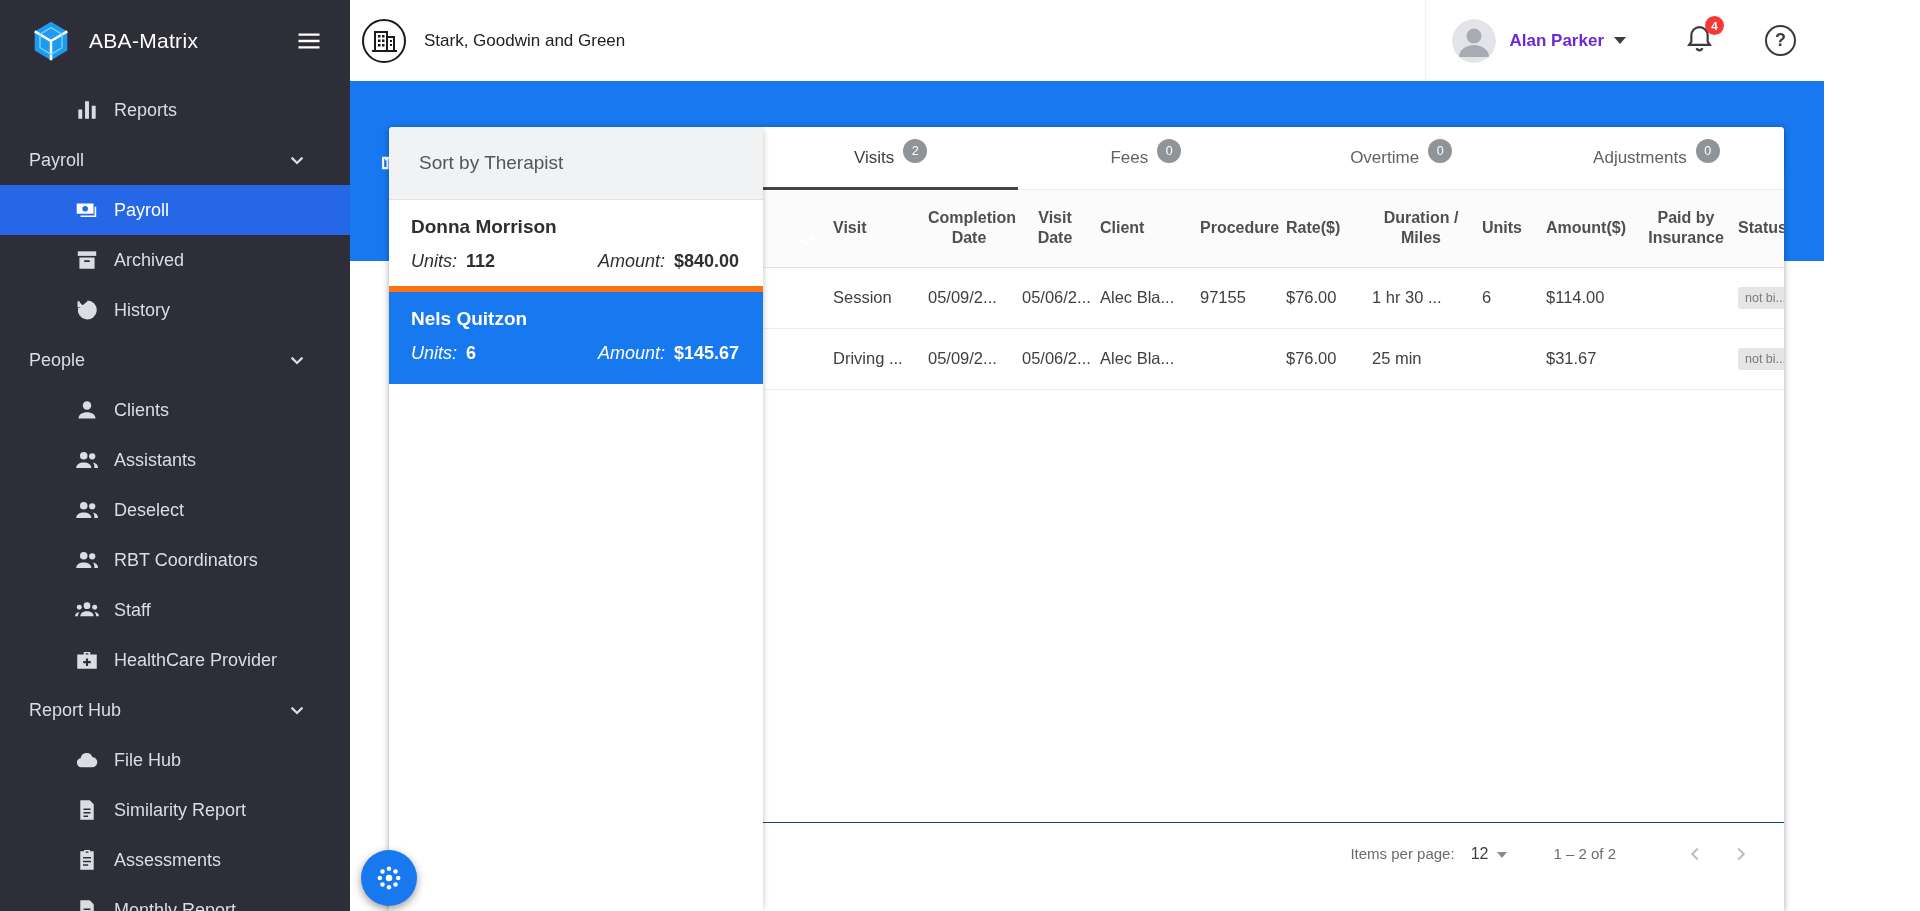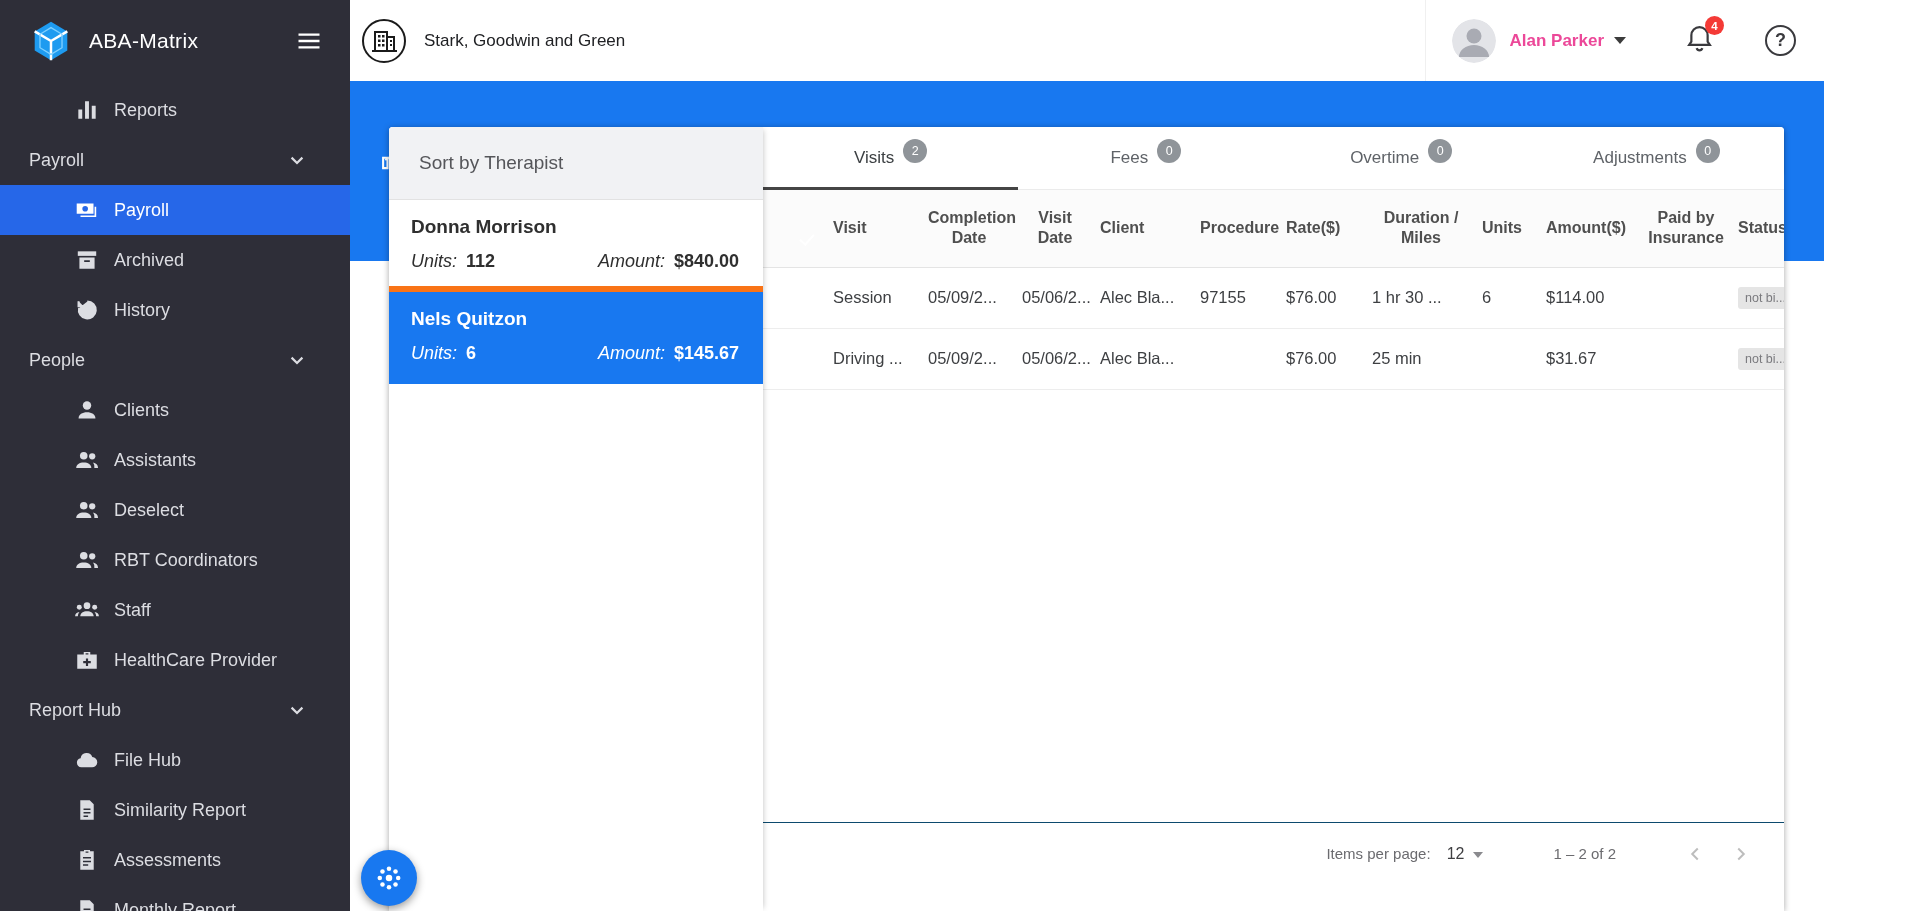--- a/index.html
+++ b/index.html
@@ -23,21 +23,21 @@
 
   
   .main { flex:1; position:relative; background:#fff; display:flex; flex-direction:column; }
 
   .topbar { height:81px; flex-shrink:0; background:#fff; display:flex; align-items:center; padding:0 28px 0 10px; }
   .company { display:flex; align-items:center; gap:16px; }
   .company-icon { width:48px; height:48px; }
   .company-name { font-size:17px; color:#202124; font-weight:500; }
   .user-cluster { margin-left:auto; display:flex; align-items:center; border-left:1px solid #f0f0f0; padding-left:26px; height:100%; }
   .avatar { width:44px; height:44px; border-radius:50%; overflow:hidden; flex-shrink:0; }
-  .user-name { font-size:17px; font-weight:bold; color:#ec4899; margin:0 10px 0 14px; }
+  .user-name { font-size:17px; font-weight:bold; color:#6d28d9; margin:0 10px 0 14px; }
   .caret { width:0; height:0; border:6px solid transparent; border-top:7px solid #3c3c3c; margin-top:6px; cursor:pointer; }
   .bell-wrap { position:relative; margin-left:58px; cursor:pointer; }
   .bell-wrap svg { width:31px; height:31px; }
   .notif-badge { position:absolute; top:-7px; right:-9px; width:19px; height:19px; border-radius:50%; background:#f43a36; color:#fff; font-size:11.5px; font-weight:bold; display:flex; align-items:center; justify-content:center; }
   .help { margin-left:50px; width:31px; height:31px; border:2.5px solid #3a3a3e; border-radius:50%; color:#3a3a3e; font-weight:bold; font-size:18px; display:flex; align-items:center; justify-content:center; cursor:pointer; }
 
   
   .band { height:180px; flex-shrink:0; background:#1878f0; }
   .band-row { display:flex; align-items:center; padding:46px 40px 0 30px; }
   .band-title { display:flex; align-items:center; gap:15px; color:#fff; }
@@ -81,21 +81,21 @@
   td.c { text-align:center; }
   .cb { width:23px; height:23px; border-radius:3px; background:#1878f0; margin:0 auto; position:relative; cursor:pointer; }
   .cb::after { content:""; position:absolute; left:8px; top:3px; width:6px; height:12px; border:solid #fff; border-width:0 2.5px 2.5px 0; transform:rotate(42deg); }
   .chip { display:inline-block; background:#e5e5e5; color:#7a7a7e; font-size:12.5px; padding:4px 7px; border-radius:3px; }
   .trash { width:23px; height:23px; margin:0 auto; display:block; cursor:pointer; }
 
   .spacer { flex:1; }
   .paginator { height:62px; flex-shrink:0; border-top:1px solid #0c4a6e; display:flex; align-items:center; justify-content:flex-end; padding-right:28px; color:#6b6b6f; font-size:15px; }
   .pp-select { display:flex; align-items:flex-end; gap:9px; margin-left:16px; cursor:pointer; color:#3f3f42; font-size:16px; }
   .pp-caret { width:0; height:0; border:5px solid transparent; border-top:6px solid #8a8a8e; margin-top:5px; }
-  .pp-range { margin:0 64px 0 70px; }
+  .pp-range { margin:0 64px 0 46px; }
   .pg-chev { width:30px; height:30px; display:flex; align-items:center; justify-content:center; cursor:pointer; }
   .pg-chev svg { width:22px; height:22px; fill:none; stroke:#bdbdbd; stroke-width:2.2; }
   .pg-chev + .pg-chev { margin-left:16px; }
   .bottom-pad { height:27px; flex-shrink:0; }
 
   .fab { position:absolute; left:11px; top:850px; width:56px; height:56px; border-radius:50%; background:#1878f0; box-shadow:0 3px 8px rgba(0,0,0,.4); display:flex; align-items:center; justify-content:center; z-index:50; cursor:pointer; }
   .fab svg { width:34px; height:34px; fill:#fff; }
 </style>
 </head>
 <body>

